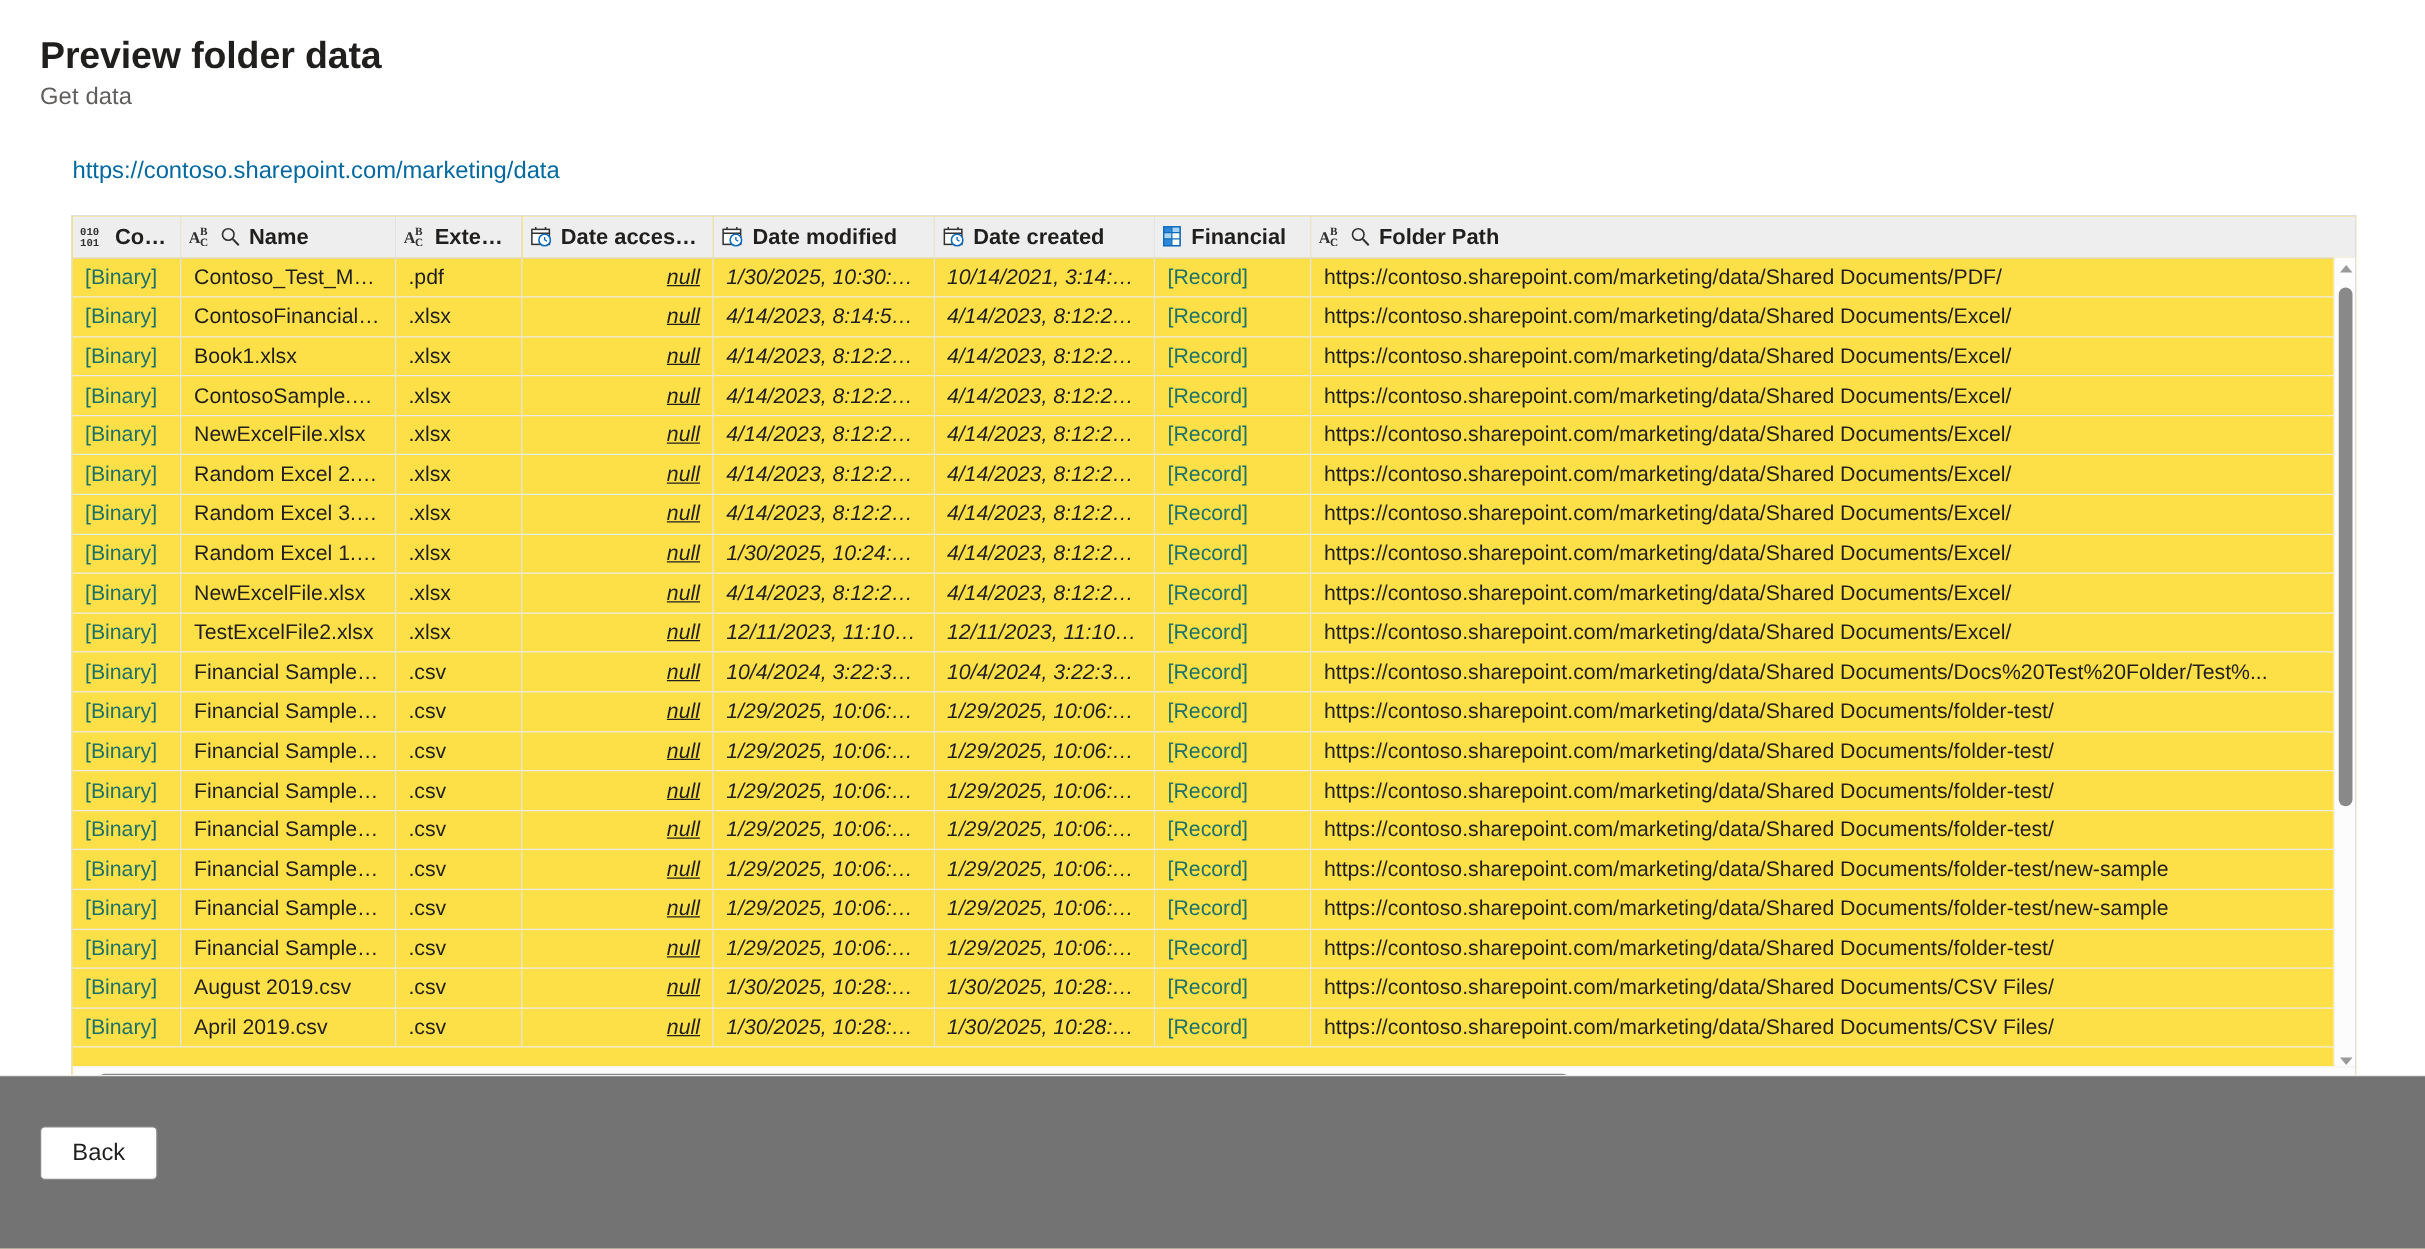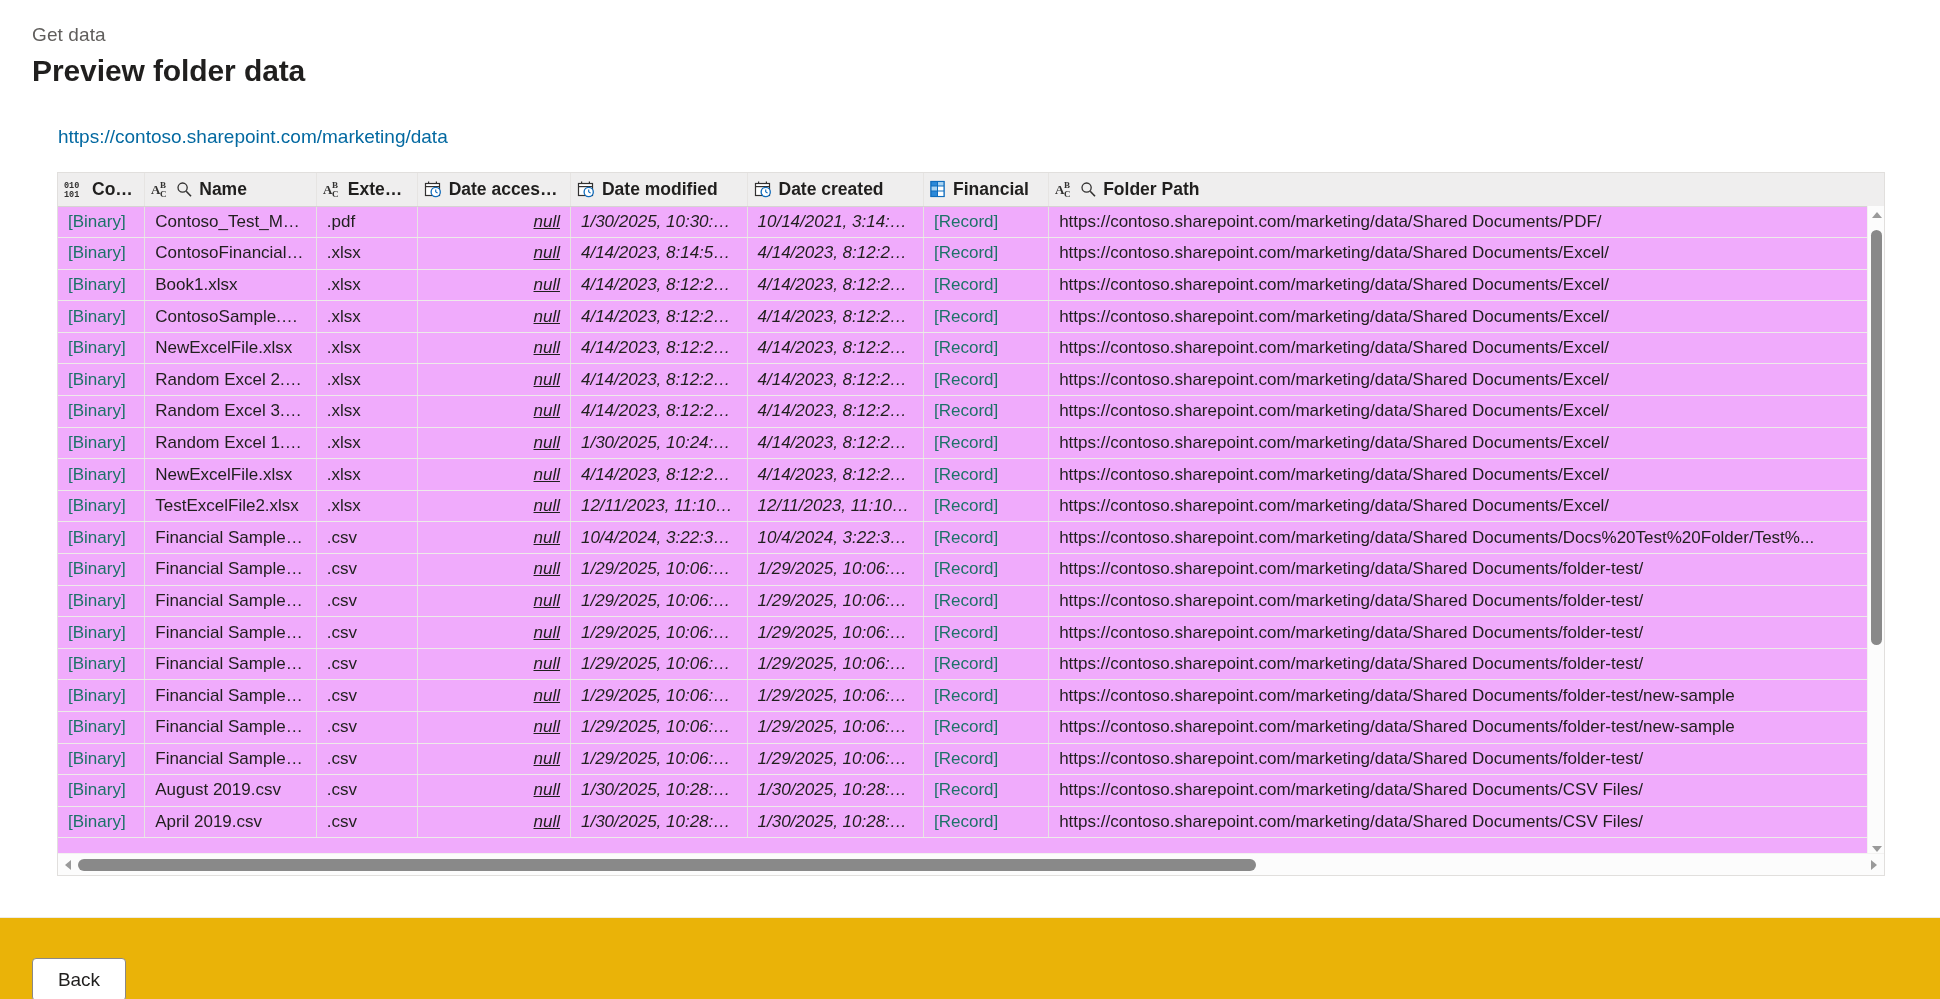--- a/index.html
+++ b/index.html
@@ -38,21 +38,21 @@
   }
 
   
   #preview-panel {
     position: absolute;
     left: 57px;
     top: 172px;
     width: 1828px;
     height: 704px;
     border: 1px solid #e1dfdd;
-    background: #f0abfc;
+    background: #fde047;
     overflow: hidden;
   }
 
   #preview-grid {
     width: 100%;
     border-collapse: collapse;
     table-layout: fixed;
     font-size: 17px;
   }
   #preview-grid th, #preview-grid td {
@@ -141,22 +141,22 @@
   #h-thumb {
     position: absolute; left: 0; top: 5px;
     width: 1178px; height: 12px;
     background: #898989; border-radius: 6px;
   }
 
   
   #dialog-footer {
     position: absolute;
     left: 0; right: 0; bottom: 0;
-    height: 82px;
-    background: #eab308;
+    height: 139px;
+    background: #737373;
     border-top: 1px solid #edebe9;
   }
   #btn-back {
     position: absolute; left: 32px; top: 40px;
   }
   #footer-actions {
     position: absolute; right: 32px; top: 40px;
     display: flex; gap: 18px;
   }
   .btn {
@@ -181,22 +181,22 @@
     color: #ffffff;
     font-weight: 600;
     min-width: 186px;
   }
   .btn-back { min-width: 94px; }
 </style>
 </head>
 <body>
 
 <div id="dialog-header">
+  <div id="page-title">Preview folder data</div>
   <div id="breadcrumb-text">Get data</div>
-  <div id="page-title">Preview folder data</div>
 </div>
 <div id="source-url">https://contoso.sharepoint.com/marketing/data</div>
 
 <div id="preview-panel">
 
   <table id="preview-grid">
     <colgroup>
       <col class="c-content">
         <col class="c-name">
         <col class="c-extension">

